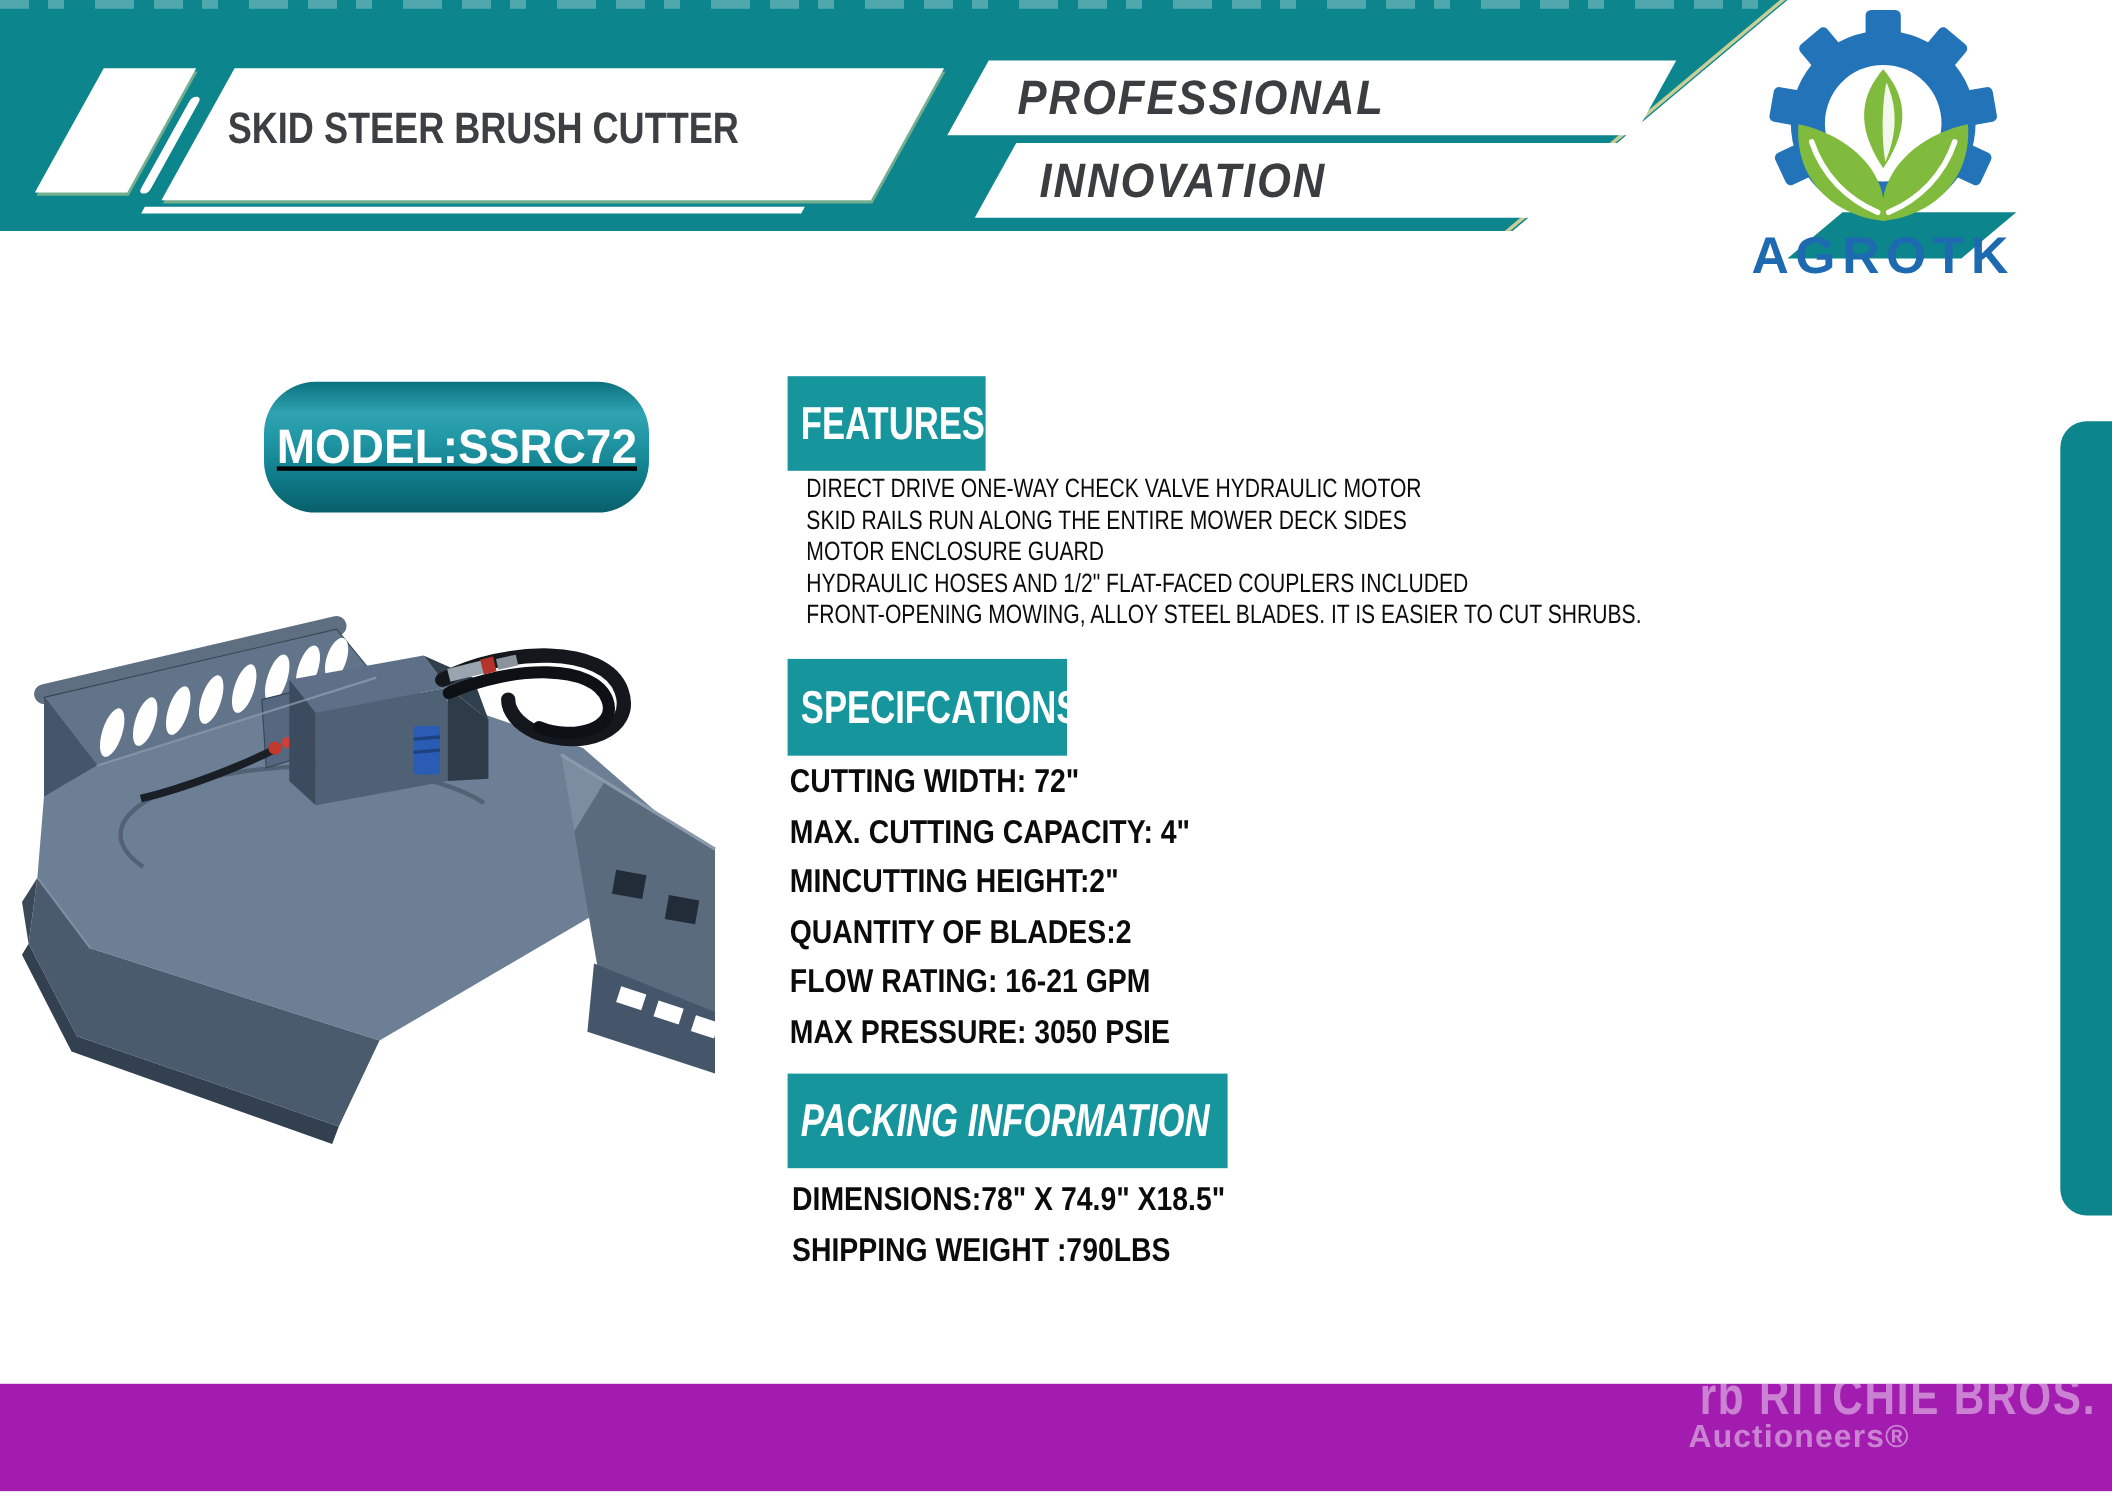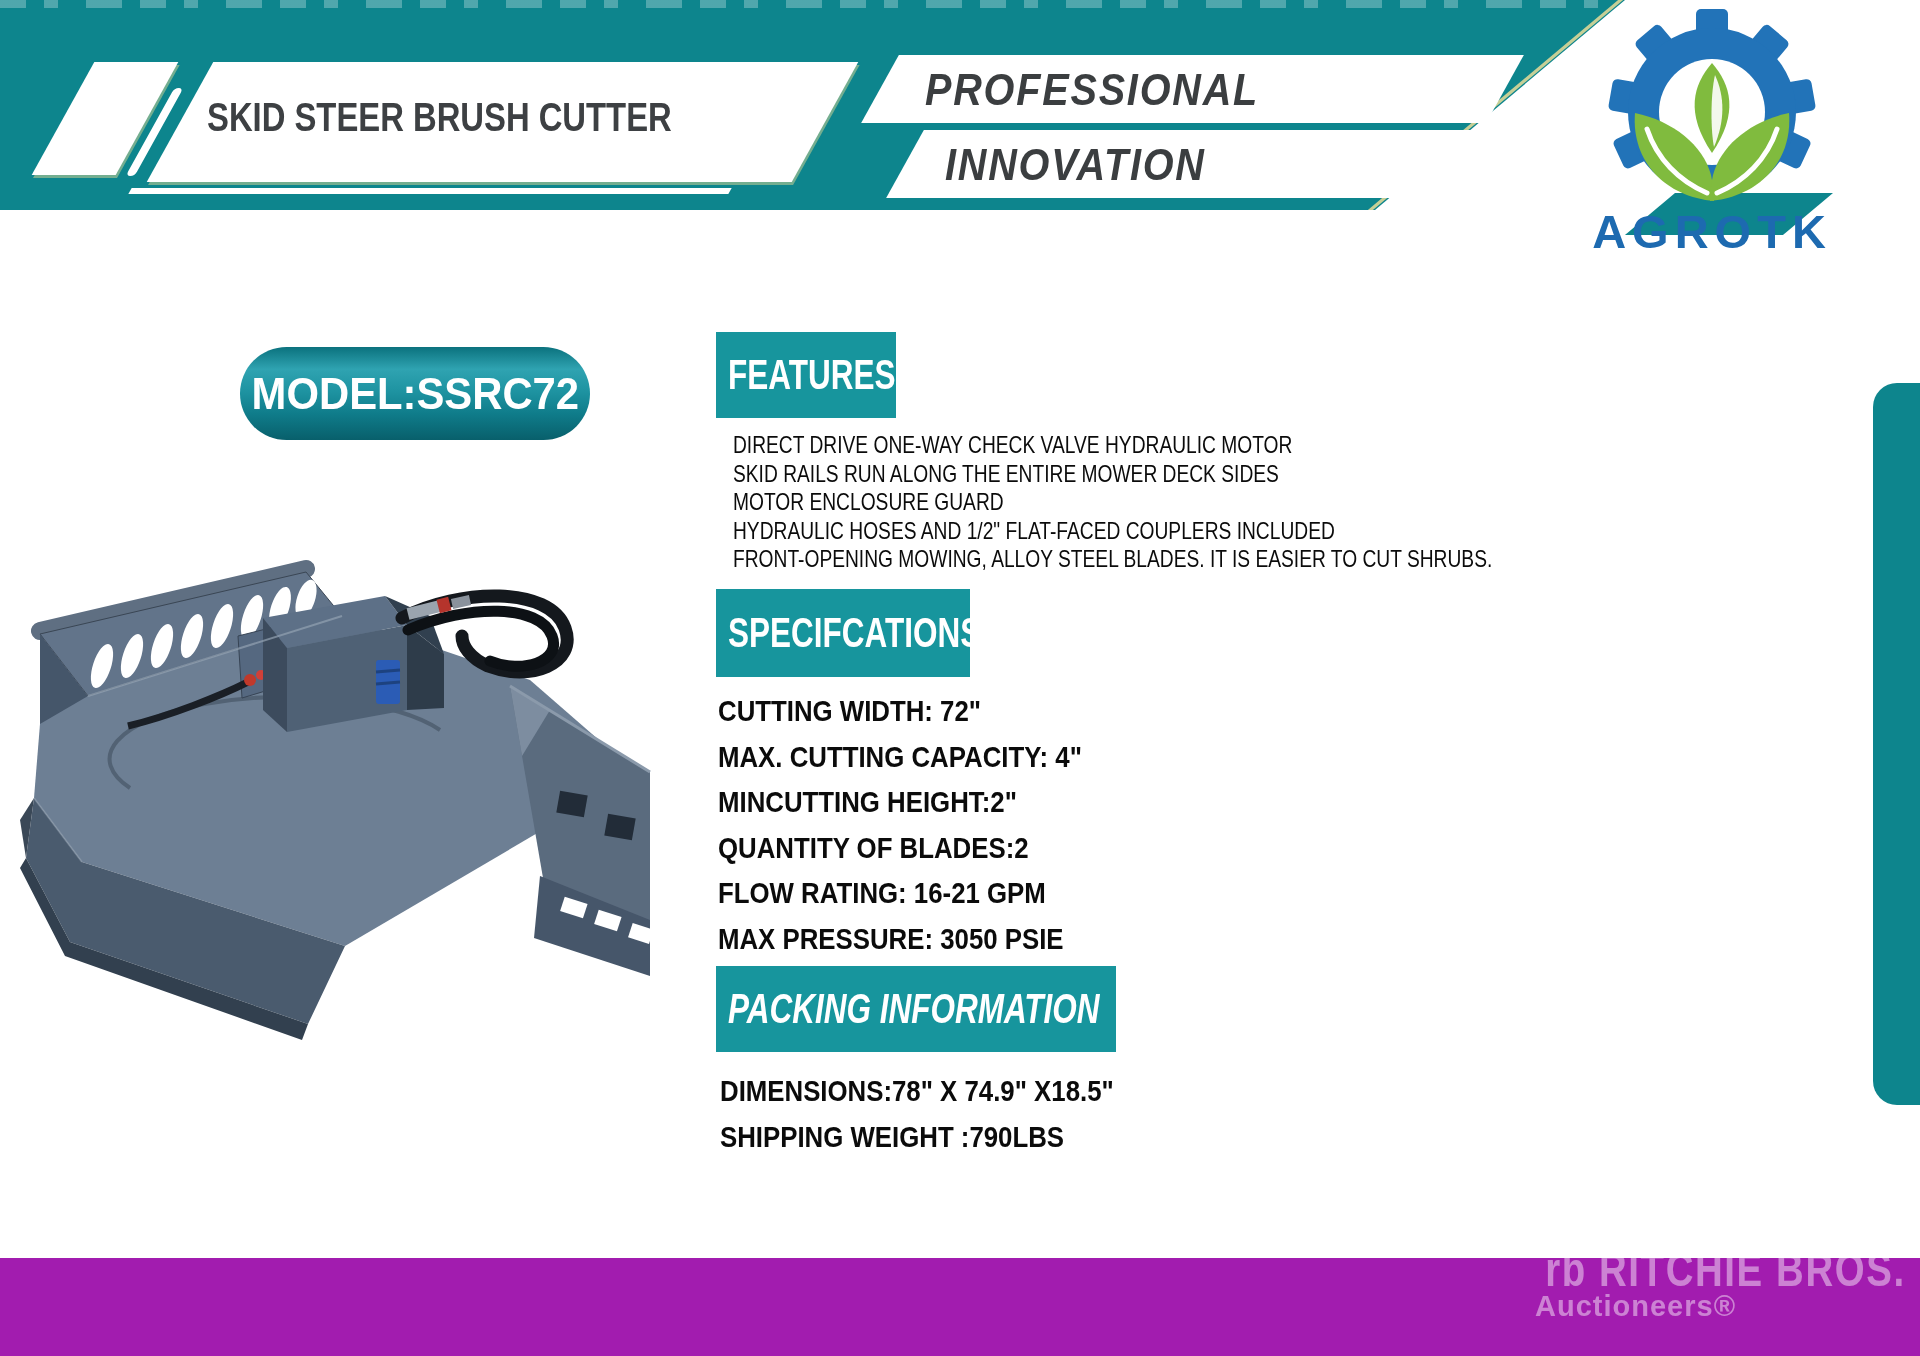--- a/index.html
+++ b/index.html
@@ -30,27 +30,27 @@
               letter-spacing:0px;transform:scaleX(.82);transform-origin:left center;white-space:nowrap;}
 
   .plate-pro{position:absolute;left:880px;top:55px;width:625px;height:68px;background:#fff;}
   .plate-inn{position:absolute;left:905px;top:130px;width:600px;height:68px;background:#fff;}
   .tagline{position:absolute;font-size:44px;font-weight:700;font-style:italic;color:#3b3e40;
            letter-spacing:2px;transform:scaleX(.9);transform-origin:left center;white-space:nowrap;}
   .tag-pro{left:925px;top:65px;}
   .tag-inn{left:945px;top:140px;}
 
   
-  .model-pill{position:absolute;left:240px;top:347px;width:350px;height:93px;border-radius:47px;
+  .model-pill{position:absolute;left:240px;top:347px;width:350px;height:119px;border-radius:47px;
       background:linear-gradient(180deg,#0b727e 0%,#2fa3b1 24%,#1e93a1 48%,#0f7c8a 72%,#085f6b 100%);
-      display:flex;align-items:center;justify-content:center;}
+      display:flex;align-items:center;justify-content:center;text-decoration:underline;}
   .model-pill span{color:#fff;font-size:44px;font-weight:700;transform:scaleX(.95);white-space:nowrap;}
 
   
-  .sec-box{position:absolute;background:#17959d;display:flex;align-items:center;}
+  .sec-box{position:absolute;background:#17959d;display:flex;align-items:center;margin-top:10px;}
   .sec-box span{color:#fff;font-size:42px;font-weight:700;padding-left:16px;
                 transform:scaleX(.75);transform-origin:left center;white-space:nowrap;}
   .box-feat{left:716px;top:332px;width:180px;height:86px;}
   .box-spec{left:716px;top:589px;width:254px;height:88px;}
   .box-pack{left:716px;top:966px;width:400px;height:86px;font-style:italic;}
 
   
   .feat-list{position:absolute;left:717px;top:431px;color:#0b0b0b;margin-left:16px;}
   .feat-list .item{font-size:24px;font-weight:400;line-height:28.6px;letter-spacing:0;
                    transform:scaleX(.8);transform-origin:left center;white-space:nowrap;}

